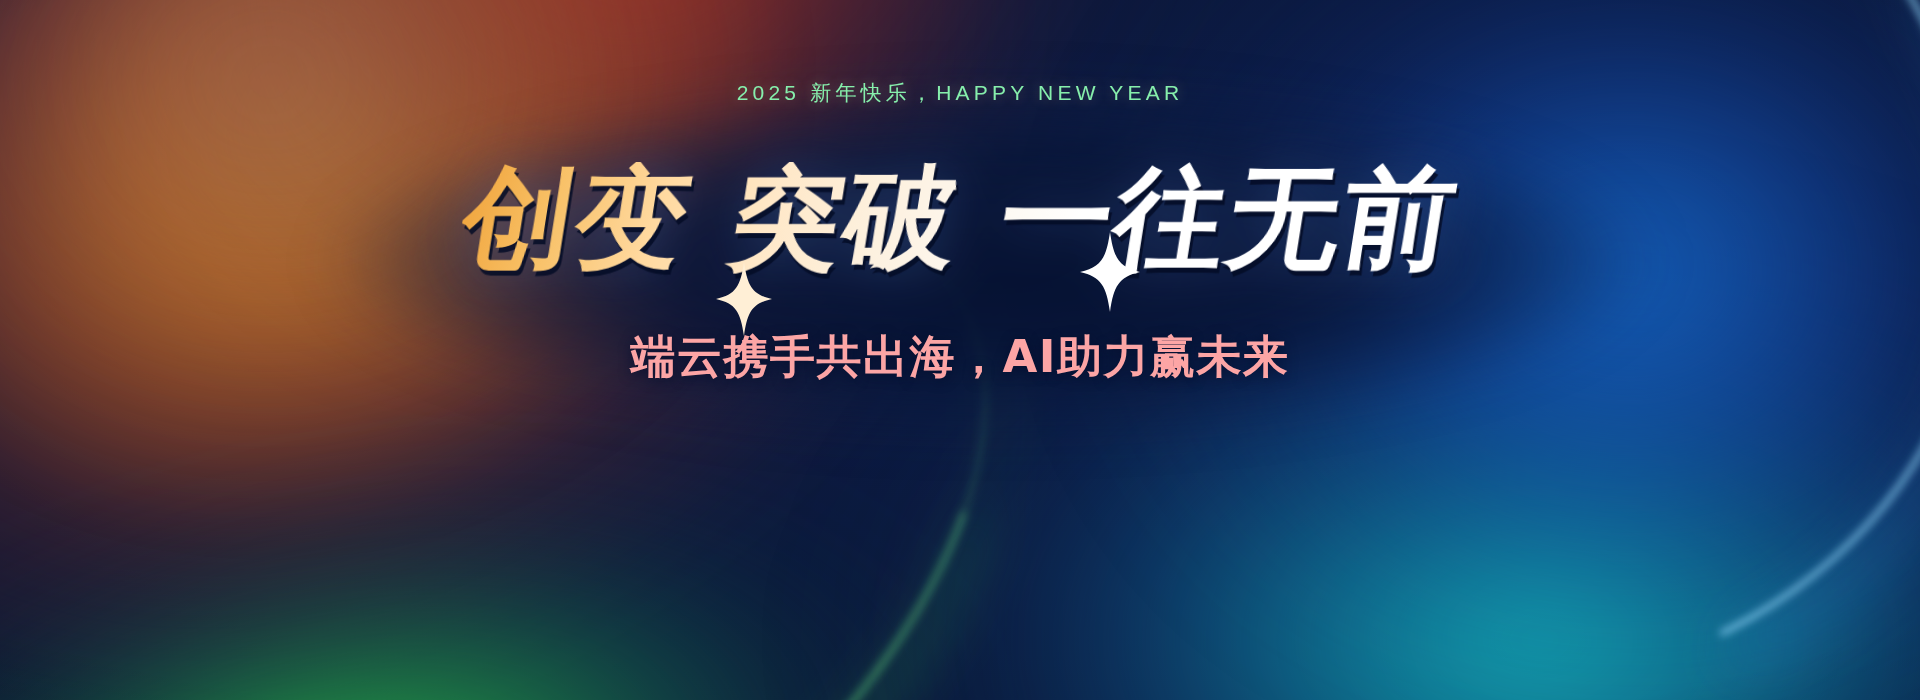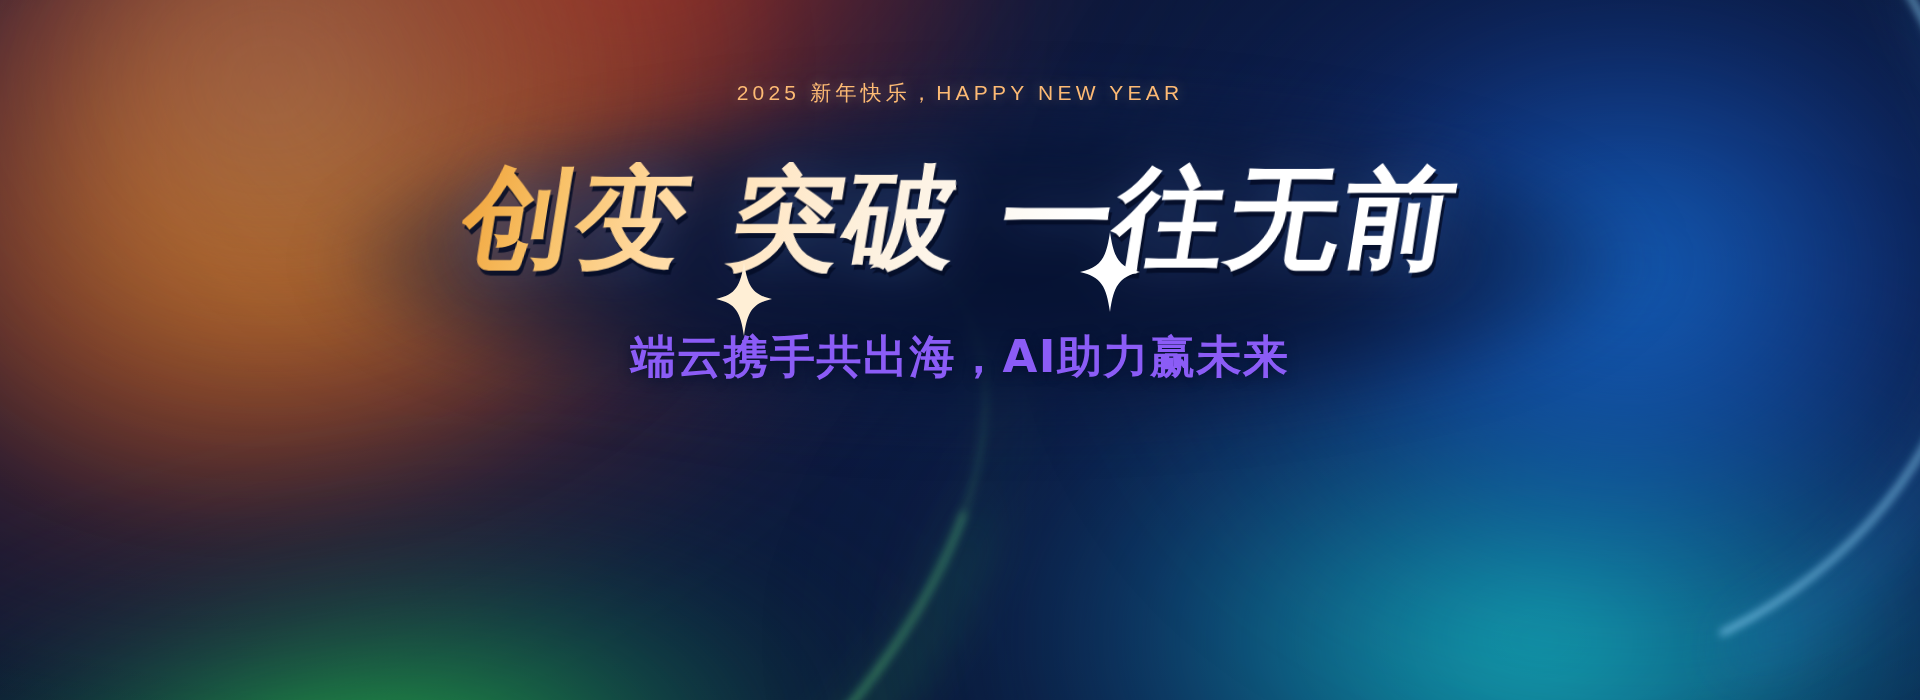--- a/index.html
+++ b/index.html
@@ -219,21 +219,21 @@
     flex-direction: column;
     align-items: center;
     justify-content: flex-start;
     z-index: 5;
   }
 
   #tagline {
     margin-top: 79px;
     font-size: 21px;
     letter-spacing: 4.2px;
-    color: #fdba74;
+    color: #86efac;
     font-weight: 400;
     white-space: nowrap;
     text-shadow: 0 0 14px rgba(255,220,170,0.30);
   }
 
   #headline-wrap {
     margin-top: 46px;
     position: relative;
     height: 130px;
     display: flex;
@@ -273,21 +273,21 @@
     pointer-events: none;
   }
   .sparkle svg { display: block; }
   #sparkle-1 { left: 716px; top: 262px; }
   #sparkle-2 { left: 1080px; top: 232px; }
 
   #subtitle {
     margin-top: 44px;
     font-size: 45px;
     font-weight: 600;
-    color: #8b5cf6;
+    color: #fca5a5;
     letter-spacing: 1.5px;
     white-space: nowrap;
     font-family: "DejaVu Sans", "Liberation Sans", sans-serif;
     text-shadow: 0 2px 12px rgba(4,14,44,0.75);
   }
 </style>
 </head>
 <body>
 
 <div id="banner">

